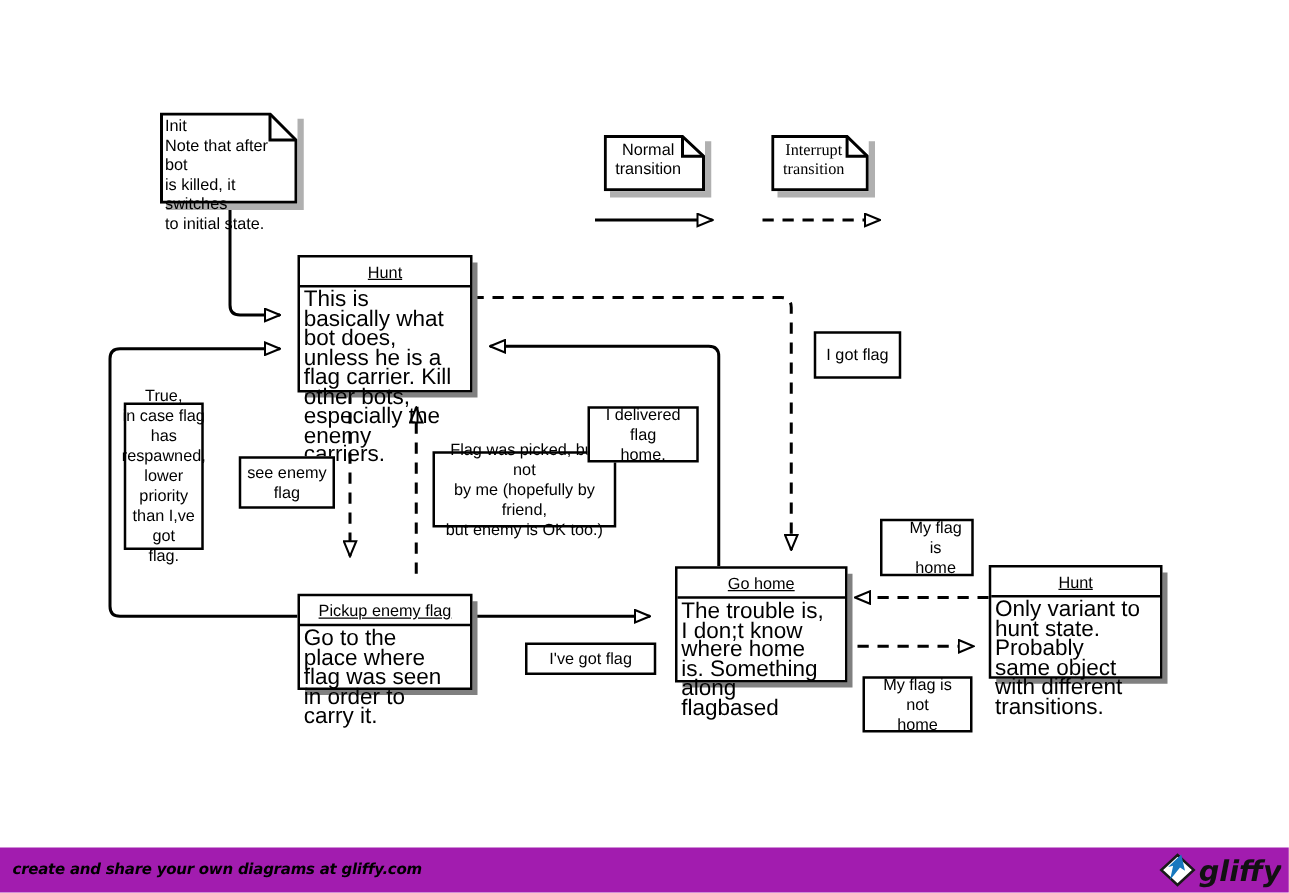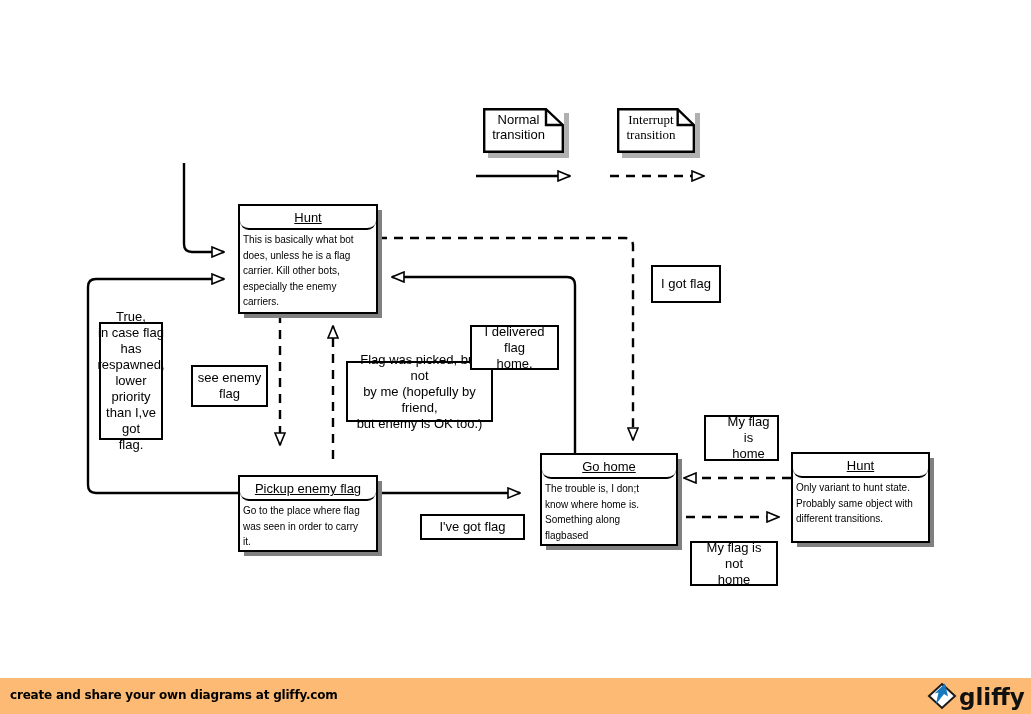--- a/index.html
+++ b/index.html
@@ -38,28 +38,27 @@
     z-index: 5;
   }
   .state-title {
     box-sizing: border-box;
     text-align: center;
     font-size: 13px;
     line-height: 15px;
     padding: 4px 2px 3px 2px;
     border-bottom: 2px solid #000000;
     color: #000;
-    border-radius: 9px;
   }
   .state-title span {
     text-decoration: underline;
   }
   .state-body {
     box-sizing: border-box;
-    font-size: 10px;
+    font-size: 18px;
     line-height: 15.5px;
     padding: 2px 12px 2px 3px;
     color: #000;
     text-align: left;
   }
 
   
   .label-box {
     position: absolute;
     box-sizing: border-box;
@@ -122,22 +121,23 @@
     padding: 2px 14px 9px 4px;
   }
 
   
   #footer {
     position: absolute;
     left: 0;
     bottom: 0;
     width: 1031px;
     height: 36px;
-    background: #fdba74;
+    background: #a21caf;
     z-index: 20;
+    font-style: italic;
   }
   #footer-text {
     position: absolute;
     left: 10px;
     top: 10px;
     font-family: "DejaVu Sans", sans-serif;
     font-size: 12px;
     font-weight: bold;
     letter-spacing: -0.2px;
     color: #000000;
@@ -177,20 +177,31 @@
     <path d="M 378 238 L 625 238 Q 633 238 633 246 L 633 440" fill="none" stroke="#000000" stroke-width="2.4" stroke-dasharray="9 7" marker-end="url(#ohead)"></path>
 
     <path d="M 791 478 L 684 478" fill="none" stroke="#000000" stroke-width="2.4" stroke-dasharray="9 7" marker-end="url(#ohead)"></path>
 
     <path d="M 670 517 L 779 517" fill="none" stroke="#000000" stroke-width="2.4" stroke-dasharray="9 7" marker-end="url(#ohead)"></path>
 
     <path d="M 476 176 L 570 176" fill="none" stroke="#000000" stroke-width="2.4" marker-end="url(#ohead)"></path>
     <path d="M 610 176 L 704 176" fill="none" stroke="#000000" stroke-width="2.4" stroke-dasharray="9 7" marker-end="url(#ohead)"></path>
   </svg>
 
+  <div class="note" style="left:128px; top:90px; width:110px; height:73px;">
+    <div class="note-shadow"></div>
+    <svg class="note-shape" viewBox="0 0 110 73" preserveAspectRatio="none">
+      <path d="M 1.2 1.2 L 88 1.2 L 108.8 22 L 108.8 71.8 L 1.2 71.8 Z" fill="#ffffff" stroke="#000000" stroke-width="2.4" vector-effect="non-scaling-stroke"></path>
+      <path d="M 88 1.2 L 88 22 L 108.8 22" fill="none" stroke="#000000" stroke-width="2.4" vector-effect="non-scaling-stroke"></path>
+    </svg>
+    <div class="note-text left">Init
+Note that after bot
+is killed, it switches
+to initial state.</div>
+  </div>
 
   <div class="note" style="left:483px; top:108px; width:81px; height:45px;">
     <div class="note-shadow"></div>
     <svg class="note-shape" viewBox="0 0 81 45" preserveAspectRatio="none">
       <path d="M 1.2 1.2 L 63 1.2 L 79.8 17 L 79.8 43.8 L 1.2 43.8 Z" fill="#ffffff" stroke="#000000" stroke-width="2.4" vector-effect="non-scaling-stroke"></path>
       <path d="M 63 1.2 L 63 17 L 79.8 17" fill="none" stroke="#000000" stroke-width="2.4" vector-effect="non-scaling-stroke"></path>
     </svg>
     <div class="note-text center">Normal
 transition</div>
   </div>

